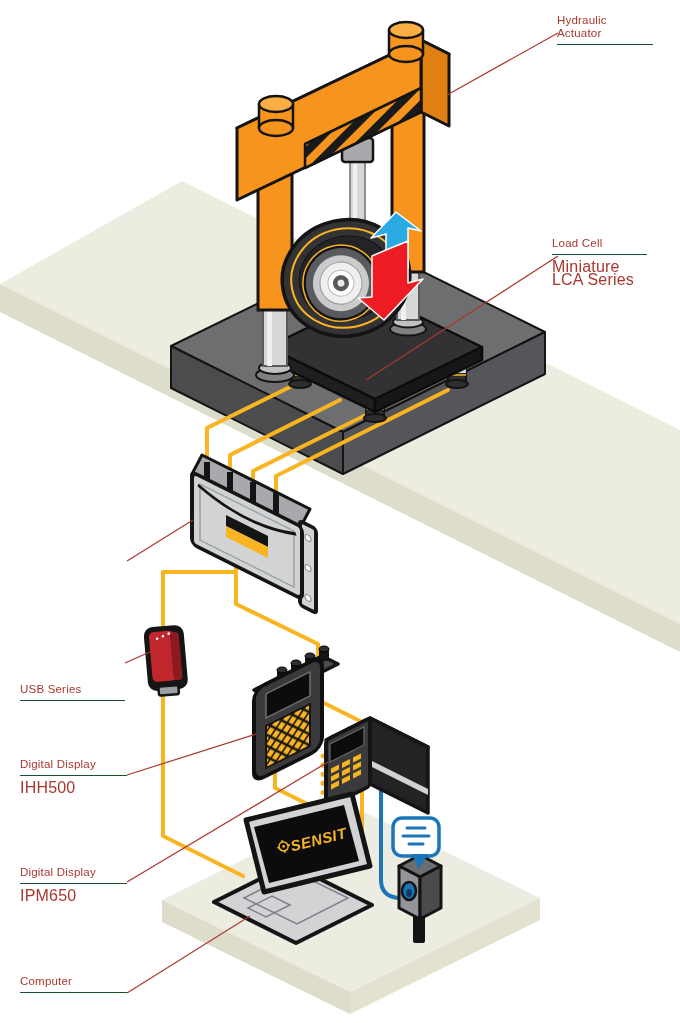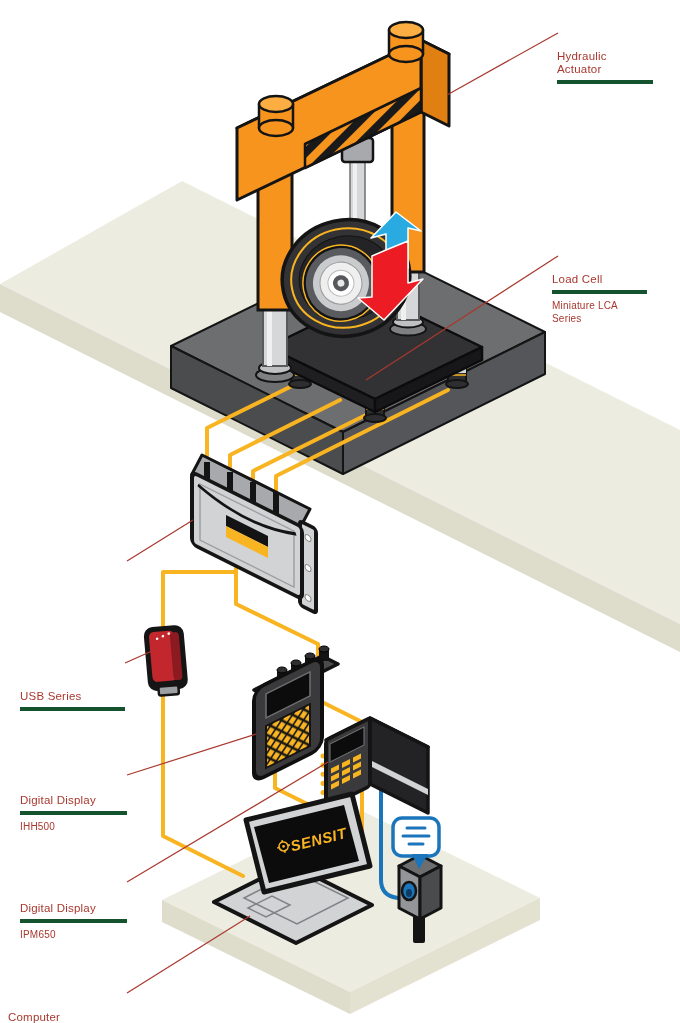--- a/index.html
+++ b/index.html
@@ -1,21 +1,21 @@
 <!DOCTYPE html>
 <html><head>
 <meta charset="utf-8">
 <style>
   html,body{margin:0;padding:0;background:#ffffff;}
   #stage{position:relative;width:680px;height:1023px;background:#ffffff;overflow:hidden;
          font-family:"Liberation Sans",sans-serif;}
   #art{position:absolute;left:0;top:0;}
   .label{position:absolute;color:#A8382E;font-size:11.5px;line-height:13px;letter-spacing:.2px;}
-  .label .t{display:block;padding-bottom:4px;border-bottom:4px solid #14532d;margin-top:36px;}
-  .label .s{display:block;margin-top:5px;font-size:10px;border:none;}
+  .label .t{display:block;padding-bottom:4px;border-bottom:1px solid #14532d;}
+  .label .s{display:block;margin-top:5px;font-size:16px;border:none;}
 </style>
 </head>
 <body>
 
 <div id="stage">
 
 <svg id="art" width="680" height="1023" viewBox="0 0 680 1023" xmlns="http://www.w3.org/2000/svg">
   <defs>
     <pattern id="hz" width="16" height="16" patternUnits="userSpaceOnUse" patternTransform="rotate(45)">
       <rect width="16" height="16" fill="#F7941E"></rect>
@@ -283,31 +283,31 @@
 <div class="label" style="left:557px;top:14px;width:96px;">
   <span class="t">Hydraulic Actuator</span>
 </div>
 
 <div class="label" style="left:552px;top:237px;width:95px;">
   <span class="t">Load Cell</span>
   <span class="s">Miniature LCA Series</span>
 </div>
 
 
-<div class="label" style="left:20px;top:654px;width:105px;">
+<div class="label" style="left:20px;top:683px;width:105px;">
   <span class="t">USB Series</span>
 </div>
 
 <div class="label" style="left:20px;top:758px;width:107px;">
   <span class="t">Digital Display</span>
   <span class="s">IHH500</span>
 </div>
 
 <div class="label" style="left:20px;top:866px;width:107px;">
   <span class="t">Digital Display</span>
   <span class="s">IPM650</span>
 </div>
 
-<div class="label" style="left:8px;top:975px;width:107px;">
+<div class="label" style="left:20px;top:975px;width:107px;">
   <span class="t">Computer</span>
 </div>
 
 </div>
 
 </body></html>

